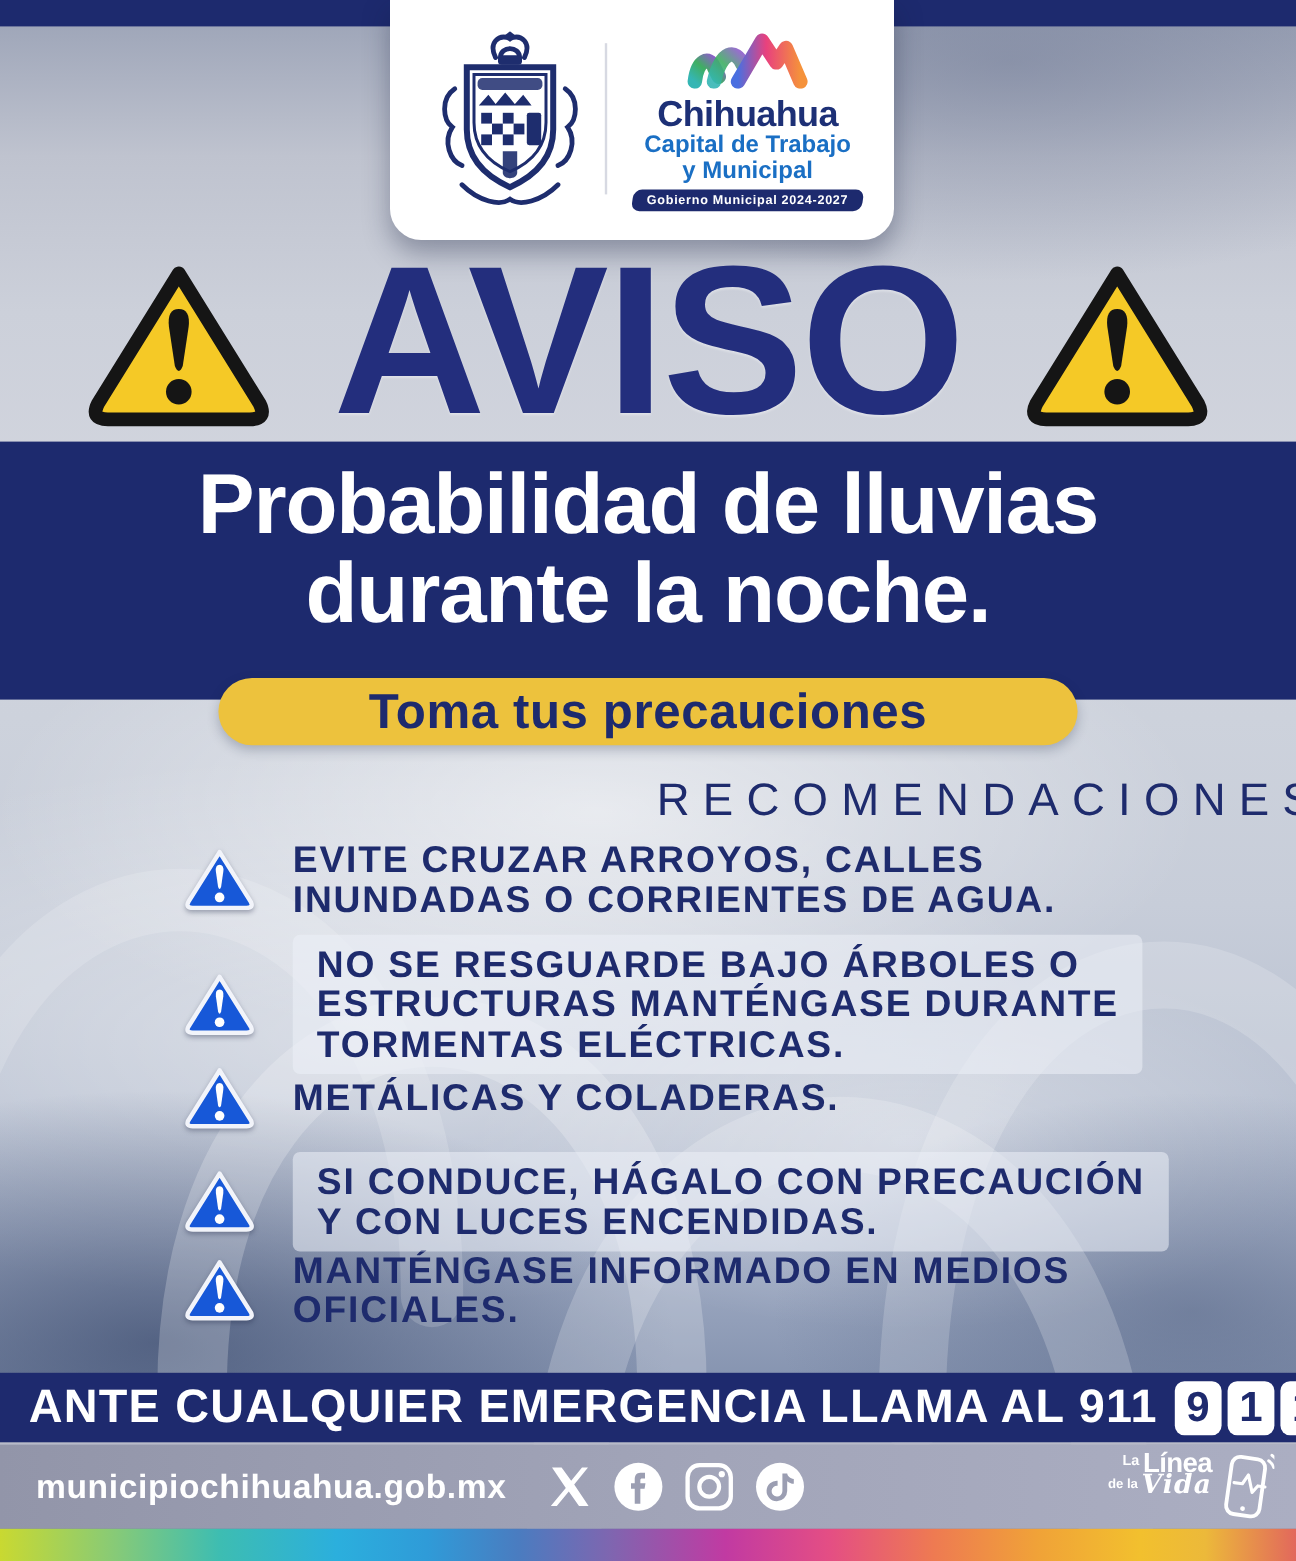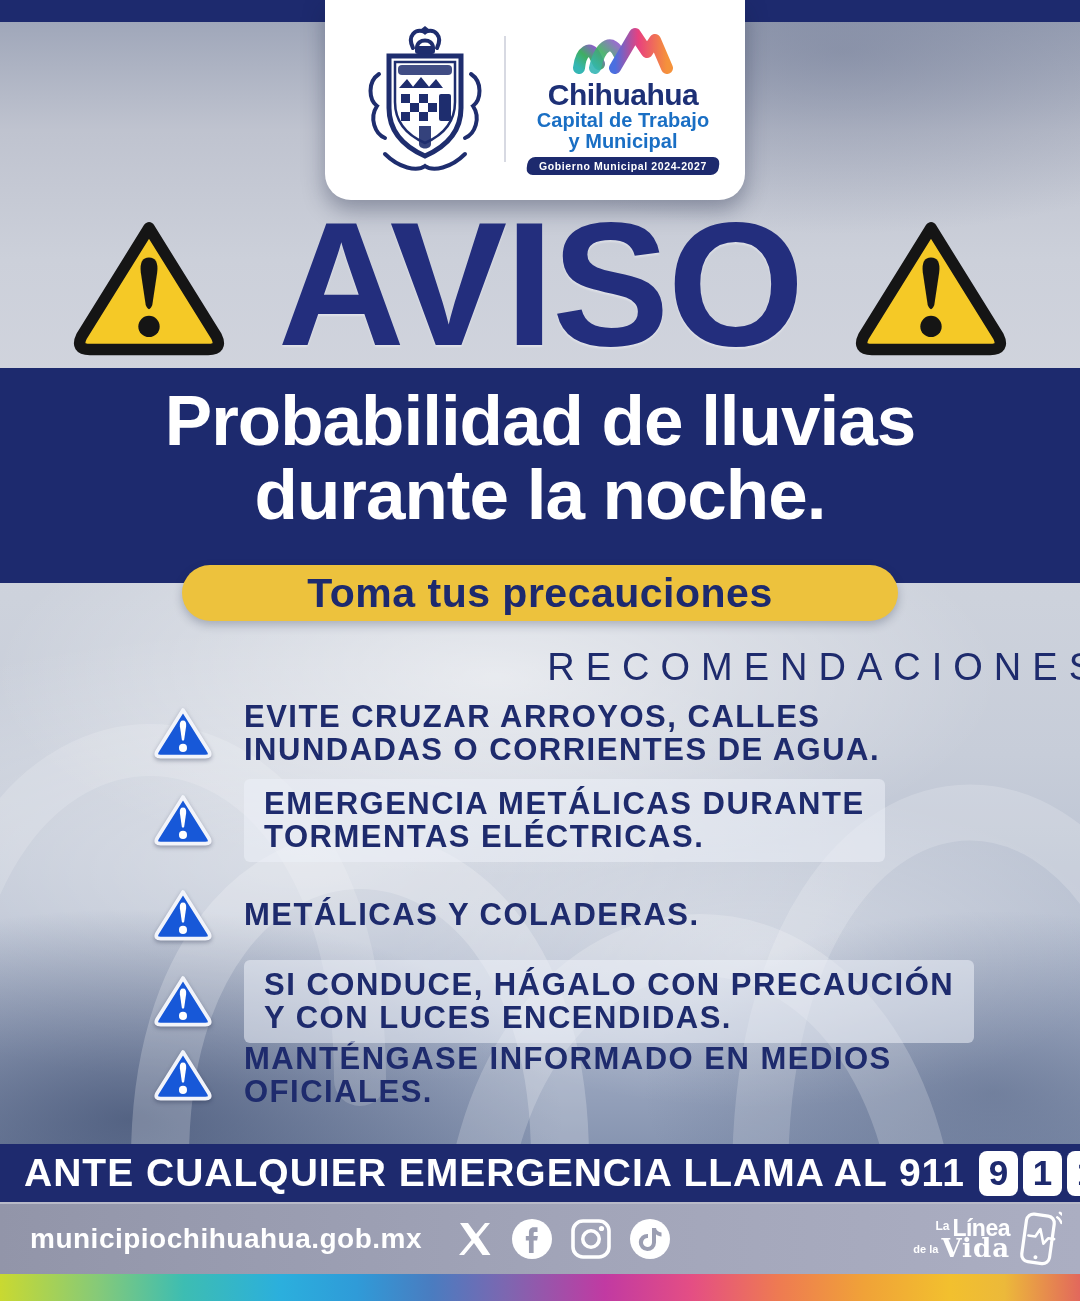--- a/index.html
+++ b/index.html
@@ -55,28 +55,28 @@
   .emergency-band{left:0;top:1144px;width:1080px;height:58px;background:#1e2a6e;display:flex;align-items:center;padding:0 20px 0 24px;box-sizing:border-box;}
   .emergency-text{font-size:39px;font-weight:800;color:#fff;letter-spacing:1px;white-space:nowrap;}
   .digits{display:flex;gap:5px;margin-left:14px;}
   .digit-box{width:39px;height:45px;background:#fff;border-radius:8px;display:flex;align-items:center;justify-content:center;
     font-size:35px;font-weight:800;color:#1e2a6e;}
   
   .footer-bar{left:0;top:1202px;width:1080px;height:72px;background:linear-gradient(90deg,#9295a9 0%,#a2a5b9 55%,#abaec2 100%);
     display:flex;align-items:center;box-sizing:border-box;padding:0 18px 0 30px;border-top:2px solid #b8bac8;}
   .site-url{font-size:28px;font-weight:700;color:#fff;letter-spacing:.5px;}
   .socials{display:flex;align-items:center;gap:17px;margin-left:34px;}
-  .lifeline{margin-left:auto;display:flex;align-items:center;gap:6px;color:#fff;}
+  .lifeline{margin-left:auto;display:flex;align-items:flex-start;gap:6px;color:#fff;}
   .ll-txt{text-align:right;line-height:.9;}
   .ll-row1{white-space:nowrap;}
   .ll-la{font-size:12px;font-weight:700;vertical-align:6px;margin-right:3px;}
   .ll-linea{font-size:23px;font-weight:800;letter-spacing:-.5px;}
   .ll-row2{white-space:nowrap;margin-top:-2px;}
   .ll-dela{font-size:11px;font-weight:700;vertical-align:4px;margin-right:3px;}
-  .ll-vida{font-family:"DejaVu Serif",serif;font-size:26px;font-weight:700;letter-spacing:1px;}
+  .ll-vida{font-family:"DejaVu Serif",serif;font-style:italic;font-size:22px;font-weight:700;letter-spacing:1px;}
   
   .rainbow{left:0;top:1274px;width:1080px;height:27px;
     background:linear-gradient(90deg,#c9d931 0%,#86ca78 9%,#3dbdb2 17%,#2bafdd 26%,#2f9bd8 33%,#4a7cc0 40%,#7e66b0 47%,#c13aa2 56%,#e44e84 64%,#ee7a52 72%,#f0a238 80%,#f2c02e 88%,#ecb93a 93%,#e2685c 100%);}
 </style>
 </head>
 <body>
 
 <div class="poster">
 
   <svg class="arcs" viewBox="0 0 1080 1301">
@@ -176,21 +176,22 @@
     </div>
   </div>
 
   <div class="rec-item boxed" style="left:152px;top:779px;">
     <svg class="rec-icon" width="62" height="54" viewBox="0 0 100 84">
       <path d="M50,5 L92,72 Q96,80 86,80 L14,80 Q4,80 8,72 Z" fill="#1758d8" stroke="#f2f4fa" stroke-width="6" stroke-linejoin="round"></path>
       <path d="M50,22 q6,0 5,9 l-3,21 q-2,5 -4,0 l-3,-21 q-1,-9 5,-9 z" fill="#fff"></path>
       <circle cx="50" cy="66" r="6.5" fill="#fff"></circle>
     </svg>
     <div class="rec-text">
-      <span>EMERGENCIA METÁLICAS DURANTE</span>
+      <span>NO SE RESGUARDE BAJO ÁRBOLES O</span>
+      <span>ESTRUCTURAS MANTÉNGASE DURANTE</span>
       <span>TORMENTAS ELÉCTRICAS.</span>
     </div>
   </div>
 
   <div class="rec-item" style="left:152px;top:888px;">
     <svg class="rec-icon" width="62" height="54" viewBox="0 0 100 84">
       <path d="M50,5 L92,72 Q96,80 86,80 L14,80 Q4,80 8,72 Z" fill="#1758d8" stroke="#f2f4fa" stroke-width="6" stroke-linejoin="round"></path>
       <path d="M50,22 q6,0 5,9 l-3,21 q-2,5 -4,0 l-3,-21 q-1,-9 5,-9 z" fill="#fff"></path>
       <circle cx="50" cy="66" r="6.5" fill="#fff"></circle>
     </svg>

